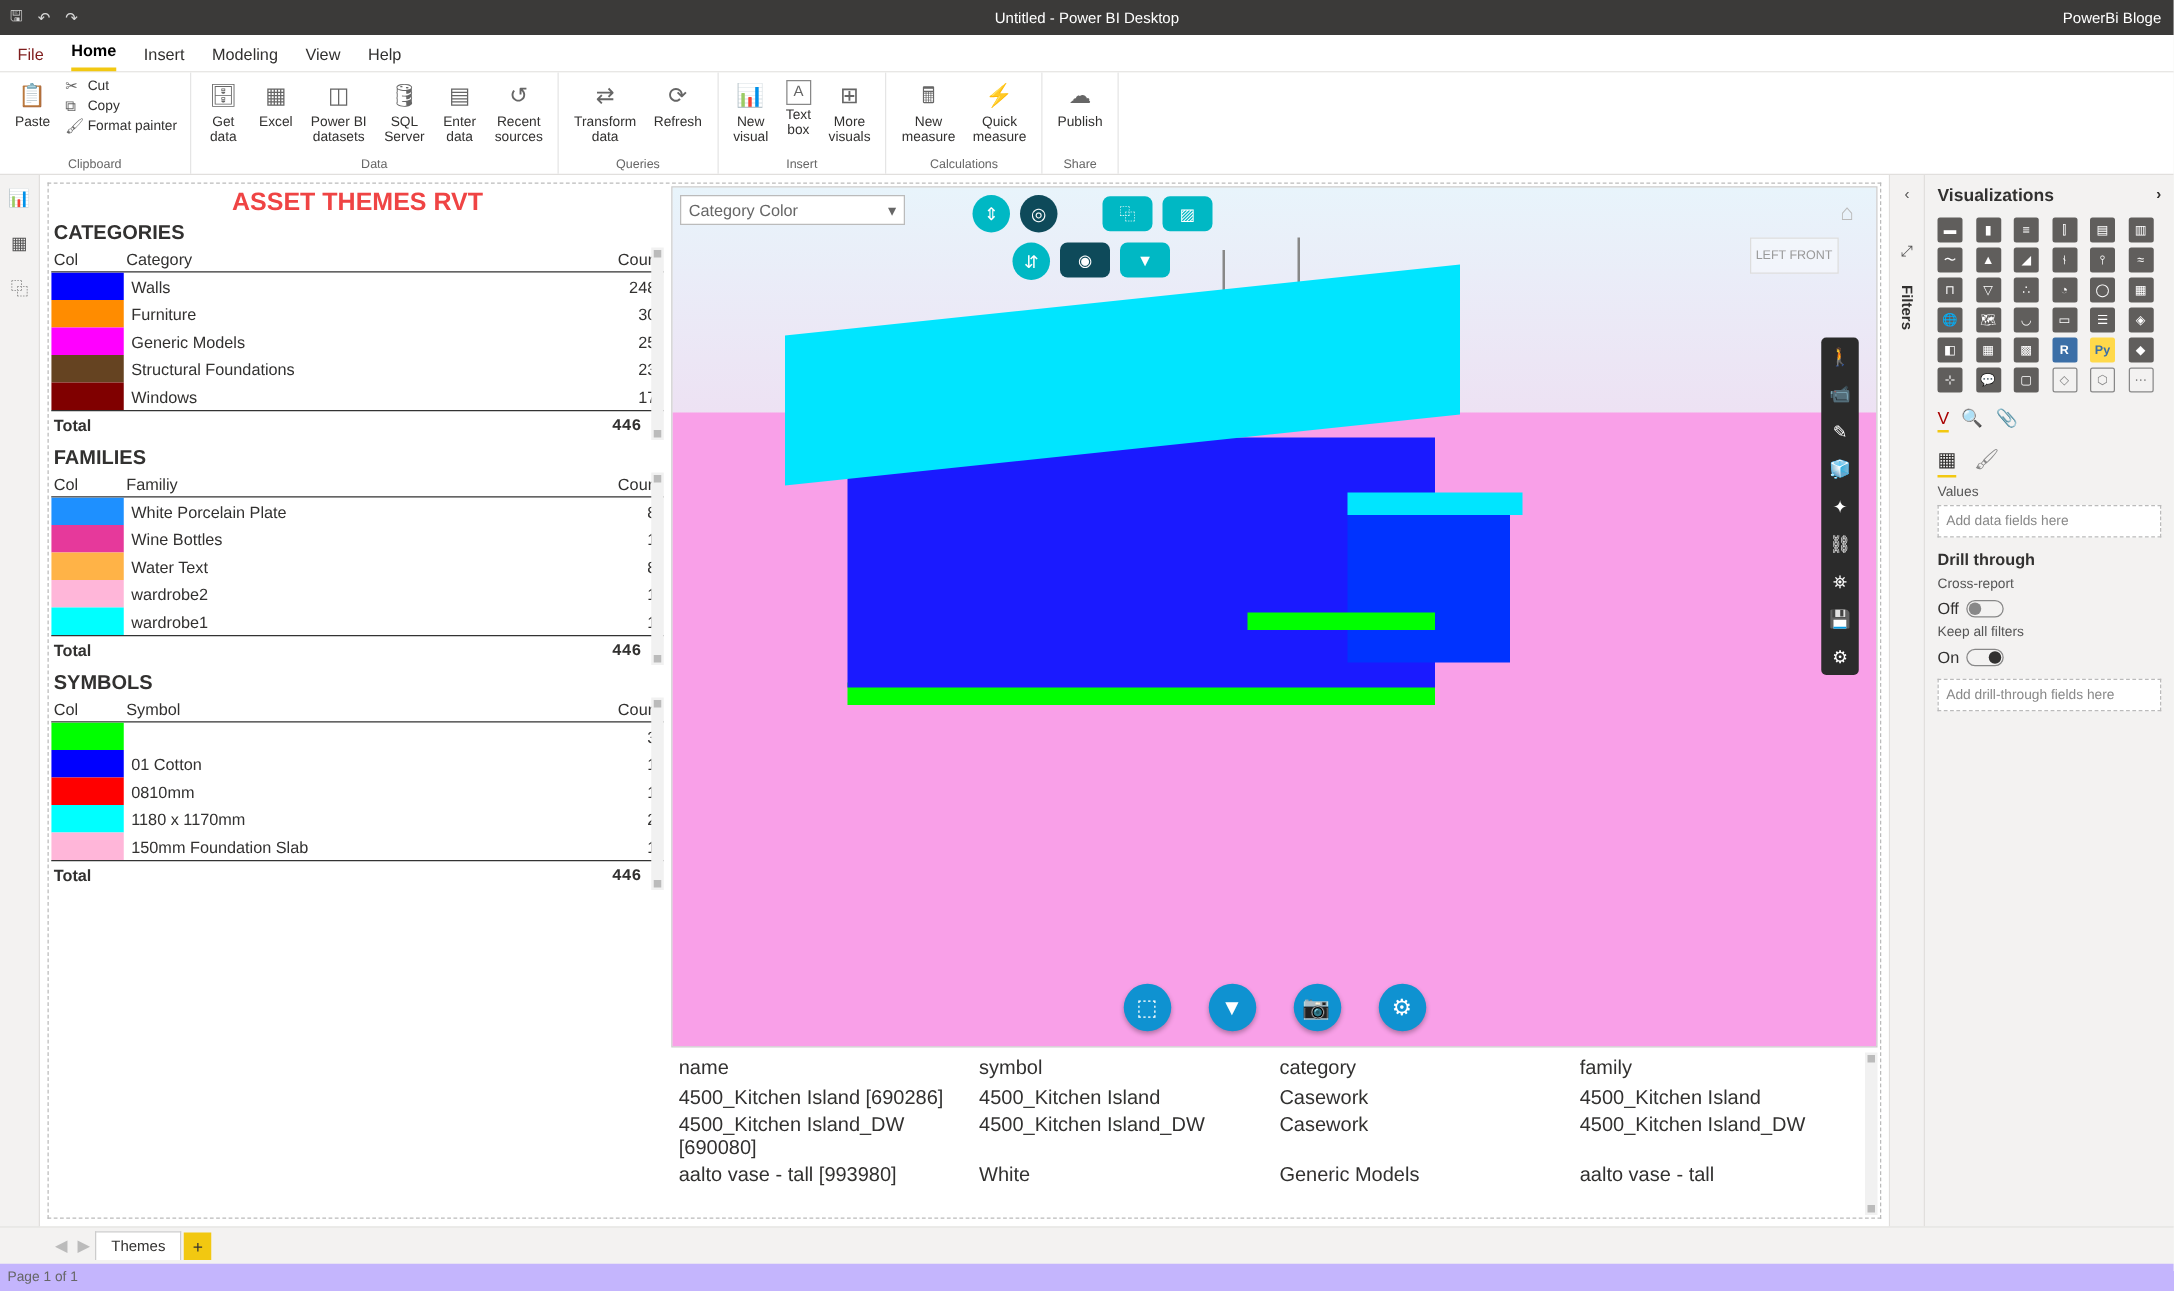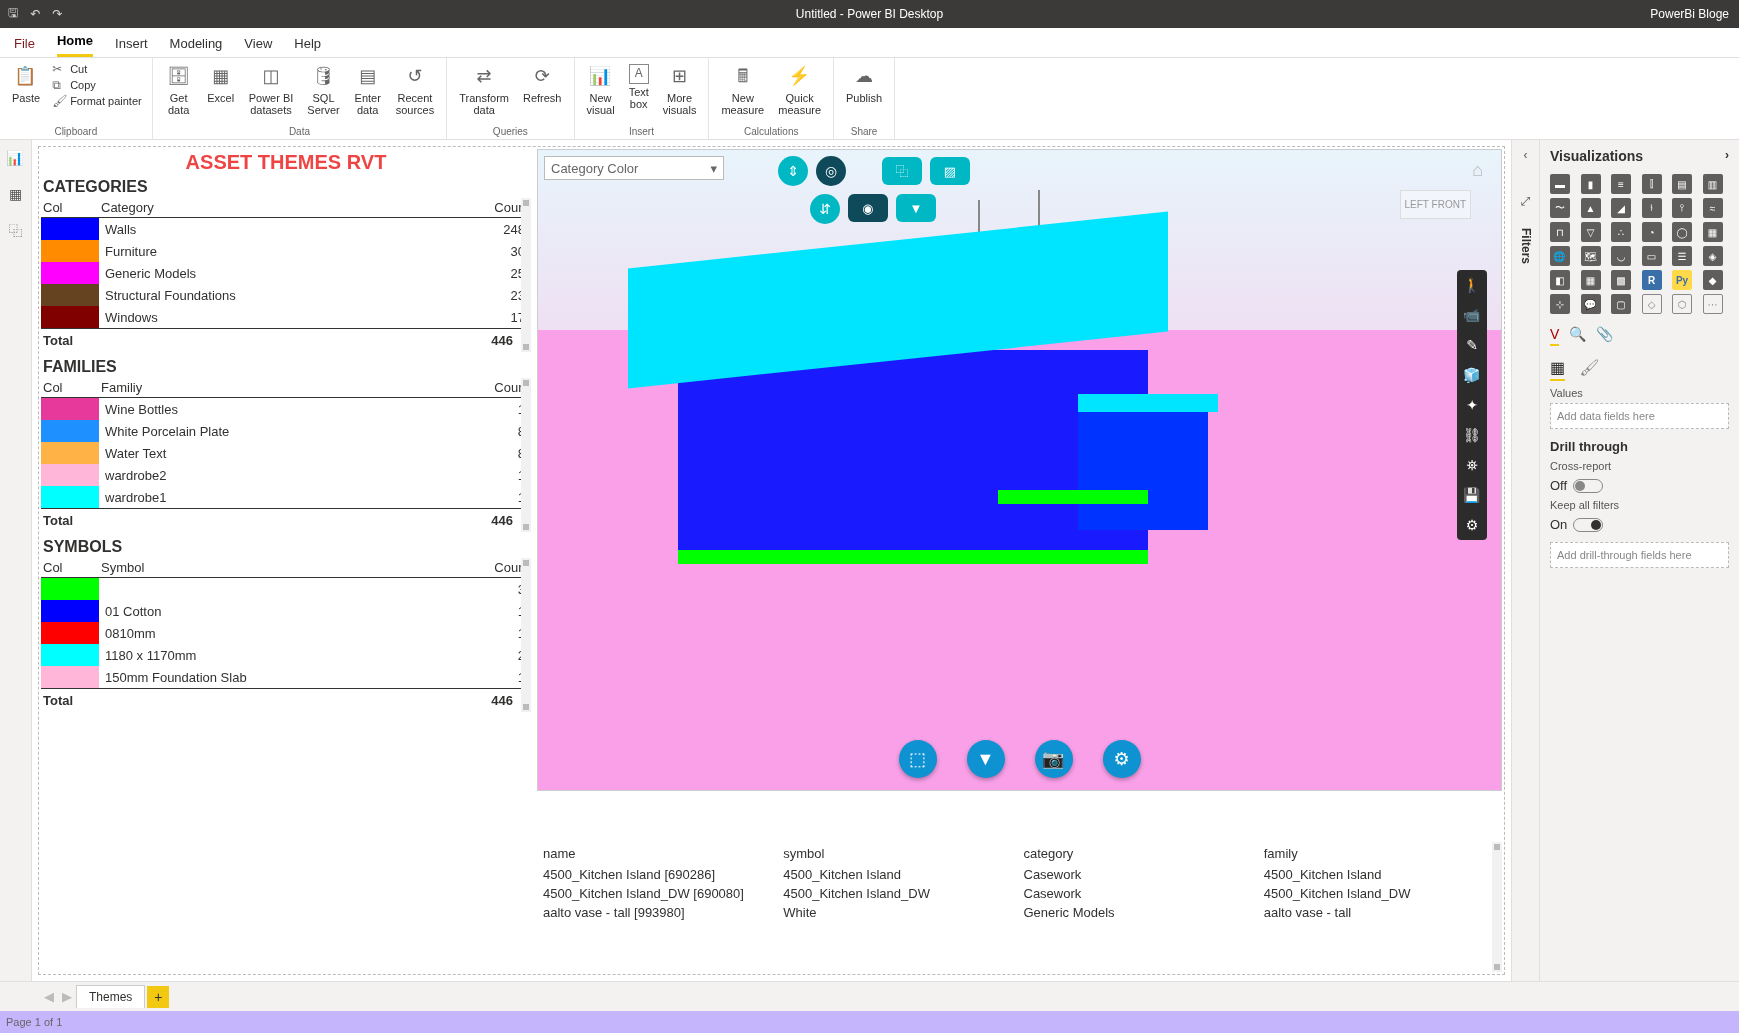--- a/index.html
+++ b/index.html
@@ -53,21 +53,21 @@
 .tbl-head .col1 { width: 58px; }
 .tbl-head .col2 { flex: 1; }
 .tbl-head .col3 { width: 60px; text-align: right; }
 .tbl-body { max-height: 118px; overflow: hidden; position: relative; }
 .tbl-row { display: flex; align-items: center; height: 22px; }
 .swatch { width: 58px; height: 22px; }
 .tbl-row .txt { flex: 1; padding-left: 6px; }
 .tbl-row .cnt { width: 50px; text-align: right; padding-right: 6px; }
 .tbl-total { display: flex; font-weight: 700; border-top: 1px solid #333; padding: 4px 2px; }
 .tbl-total .col2 { width: 68px; }
-.tbl-total .col3 { flex:1; text-align: right; padding-right: 16px;}
+.tbl-total .col3 { flex:1; text-align: right; padding-right: 16px; font-family: Liberation Mono, monospace;}
 .vscroll { position: absolute; right: 0; top: 0; bottom: 0; width: 10px; background: #f1f1f1; }
 .vscroll::before { content:''; position:absolute; top:2px; left:2px; right:2px; height:6px; background:#bbb; }
 .vscroll::after { content:''; position:absolute; bottom:2px; left:2px; right:2px; height:6px; background:#bbb; }
 
 .rightcol { flex: 1; display: flex; flex-direction: column; gap: 4px; }
 .viewer { flex: 1; position: relative; background: linear-gradient(#e8f4fb 0%, #f0d8ef 40%, #f9a0e8 100%); border: 1px solid #ccc; overflow:hidden;}
 .dropdown3d { position: absolute; top: 6px; left: 6px; width: 180px; height: 24px; border: 1px solid #bbb; background: #fff; display: flex; align-items: center; padding: 0 6px; font-size: 13px; color: #666;}
 .dropdown3d::after { content: '▾'; margin-left: auto; }
 .toolbar3d-top { position: absolute; top: 6px; left: 240px; display: flex; gap: 8px; align-items: center;}
 .circlebtn { width: 30px; height: 30px; border-radius: 50%; display:flex; align-items:center; justify-content:center; color:#fff; font-size:14px; cursor:pointer;}
@@ -88,21 +88,21 @@
 .roof { position:absolute; left:90px; top:90px; width:540px; height:120px; background:#00e5ff; transform: skewY(-6deg);}
 .grass { position:absolute; left:140px; top:396px; width:470px; height:18px; background:#00ff00;}
 .grass2 { position:absolute; left:460px; top:340px; width:150px; height:14px; background:#00ff00;}
 .ext { position:absolute; left:540px; top:260px; width:130px; height:120px; background:#0033ff; }
 .roof2 { position:absolute; left:540px; top:244px; width:140px; height:18px; background:#00e5ff;}
 .turbine { position:absolute; width:2px; height:90px; background:#888;}
 .t1 { left:440px; top:50px;}
 .t2 { left:500px; top:40px;}
 
 
-.datatable { height: 130px; font-size: 13px; position:relative;margin-top:47px;}
+.datatable { height: 130px; font-size: 16px; position:relative;}
 .dt-head { display:flex; padding:4px 2px;}
 .dt-head div, .dt-row div { flex:1; padding-left:4px;}
 .dt-body { overflow:hidden;}
 .dt-row { display:flex; padding:2px 2px;}
 
 
 .vispanel { width: 200px; background:#f3f2f1; border-left:1px solid #e1dfdd; padding:8px 10px; display:flex; flex-direction:column; }
 .vispanel .pane-title { font-size:14px; font-weight:600; display:flex; align-items:flex-start;}
 .vispanel .pane-title .expand { margin-left:auto; cursor:pointer; font-size:12px;}
 .viz-grid { display:grid; grid-template-columns: repeat(6, 1fr); gap:4px; margin-top:10px;}
@@ -338,28 +338,28 @@
         <div class="panel">
           <div class="panel-title">FAMILIES</div>
           <div class="tbl">
             <div class="tbl-head">
               <div class="col1">Col</div>
               <div class="col2">Familiy</div>
               <div class="col3">Count</div>
             </div>
             <div class="tbl-body" id="fam-body">
                 <div class="tbl-row">
+                  <div class="swatch" style="background: rgb(30, 144, 255);"></div>
+                  <div class="txt">White Porcelain Plate</div>
+                  <div class="cnt">8</div>
+                </div>
+                <div class="tbl-row">
                   <div class="swatch" style="background: rgb(230, 57, 155);"></div>
                   <div class="txt">Wine Bottles</div>
                   <div class="cnt">1</div>
-                </div>
-                <div class="tbl-row">
-                  <div class="swatch" style="background: rgb(30, 144, 255);"></div>
-                  <div class="txt">White Porcelain Plate</div>
-                  <div class="cnt">8</div>
                 </div>
                 <div class="tbl-row">
                   <div class="swatch" style="background: rgb(255, 179, 71);"></div>
                   <div class="txt">Water Text</div>
                   <div class="cnt">8</div>
                 </div>
                 <div class="tbl-row">
                   <div class="swatch" style="background: rgb(255, 182, 217);"></div>
                   <div class="txt">wardrobe2</div>
                   <div class="cnt">1</div>

